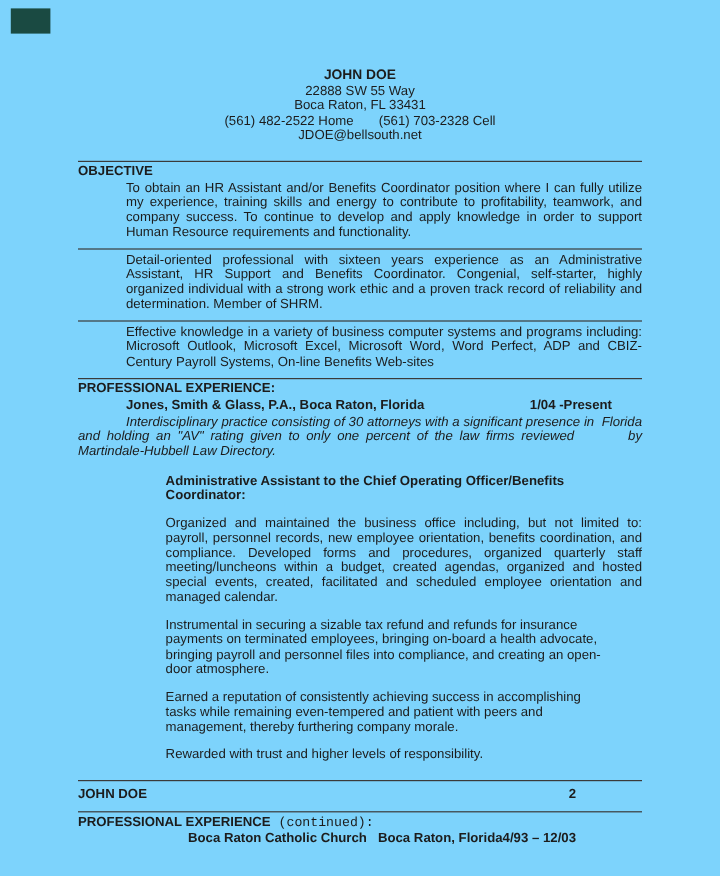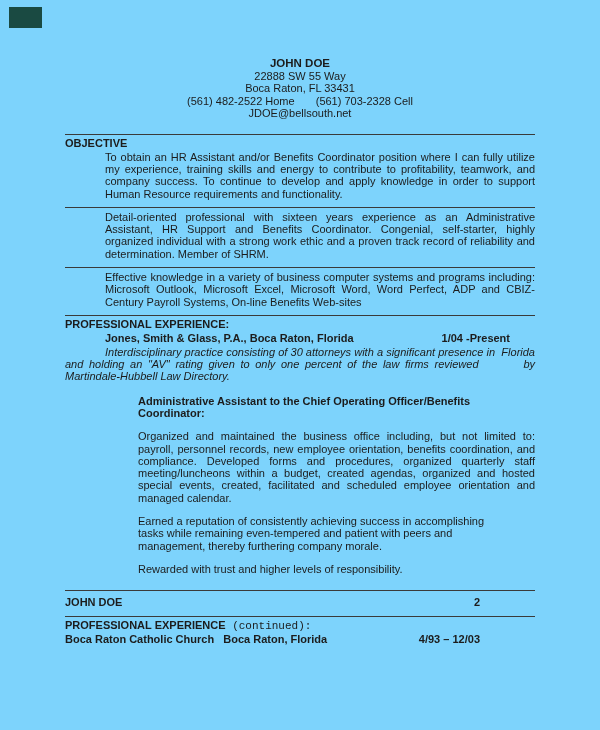--- a/index.html
+++ b/index.html
@@ -55,25 +55,24 @@
   .p2header {
     display: flex;
     justify-content: space-between;
     margin-top: 15px;
     border-top: 1px solid #3a3a3a;
     padding-top: 5px;
   }
   .p2header .pageno { margin-right: 55px; }
   .emp-row2 {
     display: flex;
-    justify-content: space-between;
+    justify-content: flex-end;
     align-items: baseline;
     margin-top: 1px;
     padding-right: 55px;
-    gap: 36px;
   }
   .prewrap { white-space: pre-wrap; }
 </style>
 </head>
 <body>
 
 <div class="page">
 
   <div class="badge"></div>
 
@@ -107,20 +106,21 @@
     <div class="emp-row">
       <span class="b">Jones, Smith &amp; Glass, P.A., Boca Raton, Florida</span>
       <span class="b">1/04 -Present</span>
     </div>
 
     <p class="it just hang prewrap">Interdisciplinary practice consisting of 30 attorneys with a significant presence in  Florida and holding an "AV" rating given to only one percent of the law firms reviewed        by Martindale-Hubbell Law Directory.</p>
 
     <div class="indent2">
       <p class="b title">Administrative Assistant to the Chief Operating Officer/Benefits Coordinator:</p>
       <p class="just">Organized and maintained the business office including, but not limited to: payroll, personnel records, new employee orientation, benefits coordination, and compliance.  Developed forms and procedures, organized quarterly staff meeting/luncheons within a budget, created agendas, organized and hosted special events, created, facilitated and scheduled employee orientation and managed calendar.</p>
+      <p class="narrow">Instrumental in securing a sizable tax refund and refunds for insurance payments on terminated employees, bringing on-board a health advocate, bringing payroll and personnel files into compliance, and creating an open-door atmosphere.</p>
       <p class="narrow">Earned a reputation of consistently achieving success in accomplishing tasks while remaining even-tempered and patient with peers and management, thereby furthering company morale.</p>
       <p>Rewarded with trust and higher levels of responsibility.</p>
     </div>
   </section>
 
   <div class="p2header">
     <span class="b">JOHN DOE</span>
     <span class="b pageno">2</span>
   </div>
 

